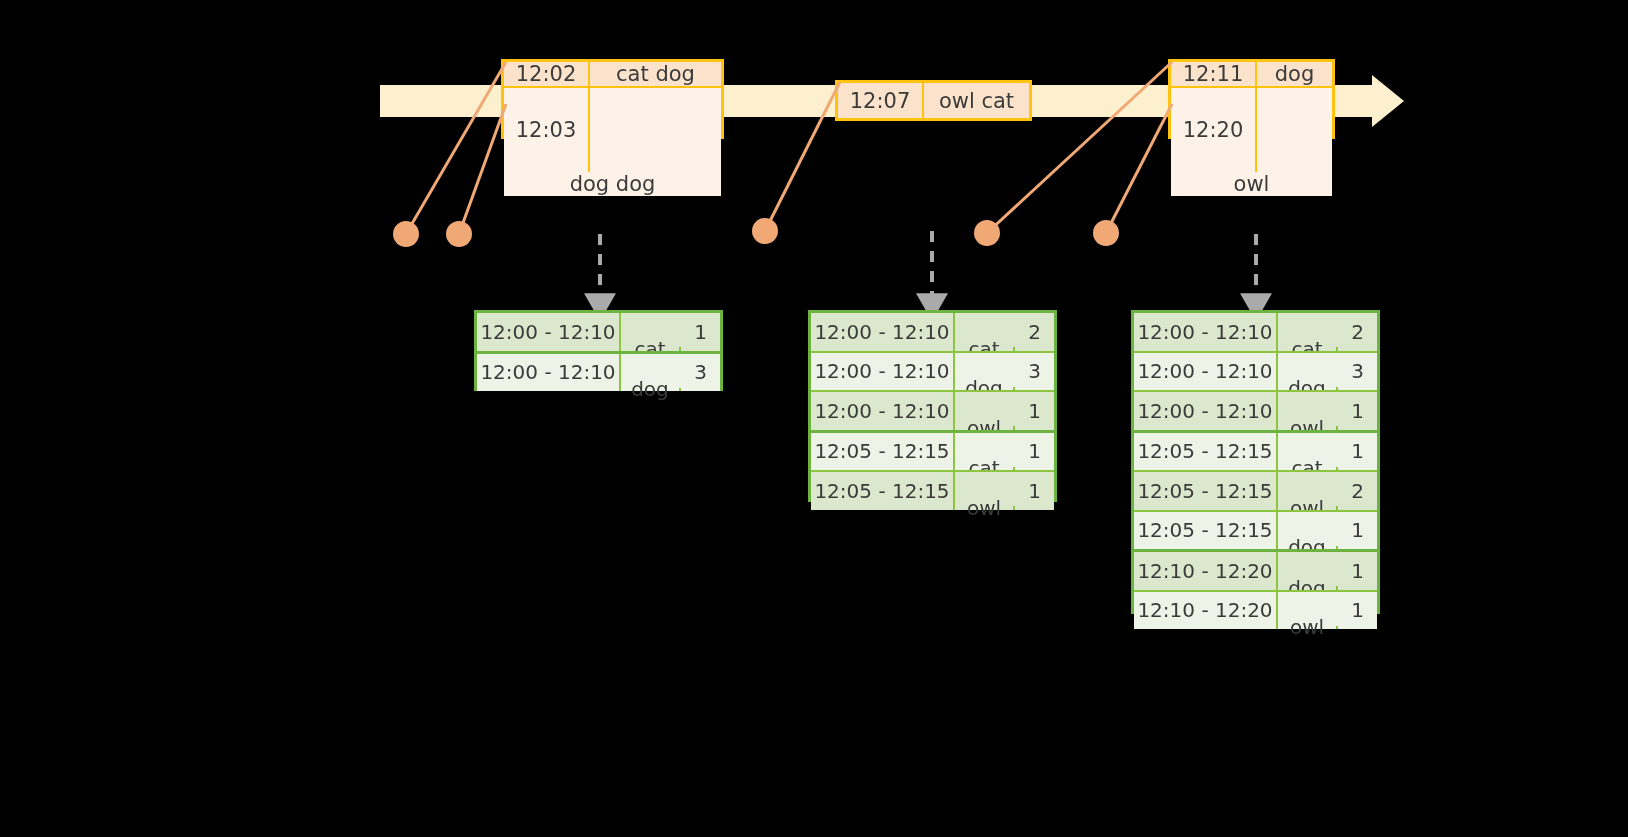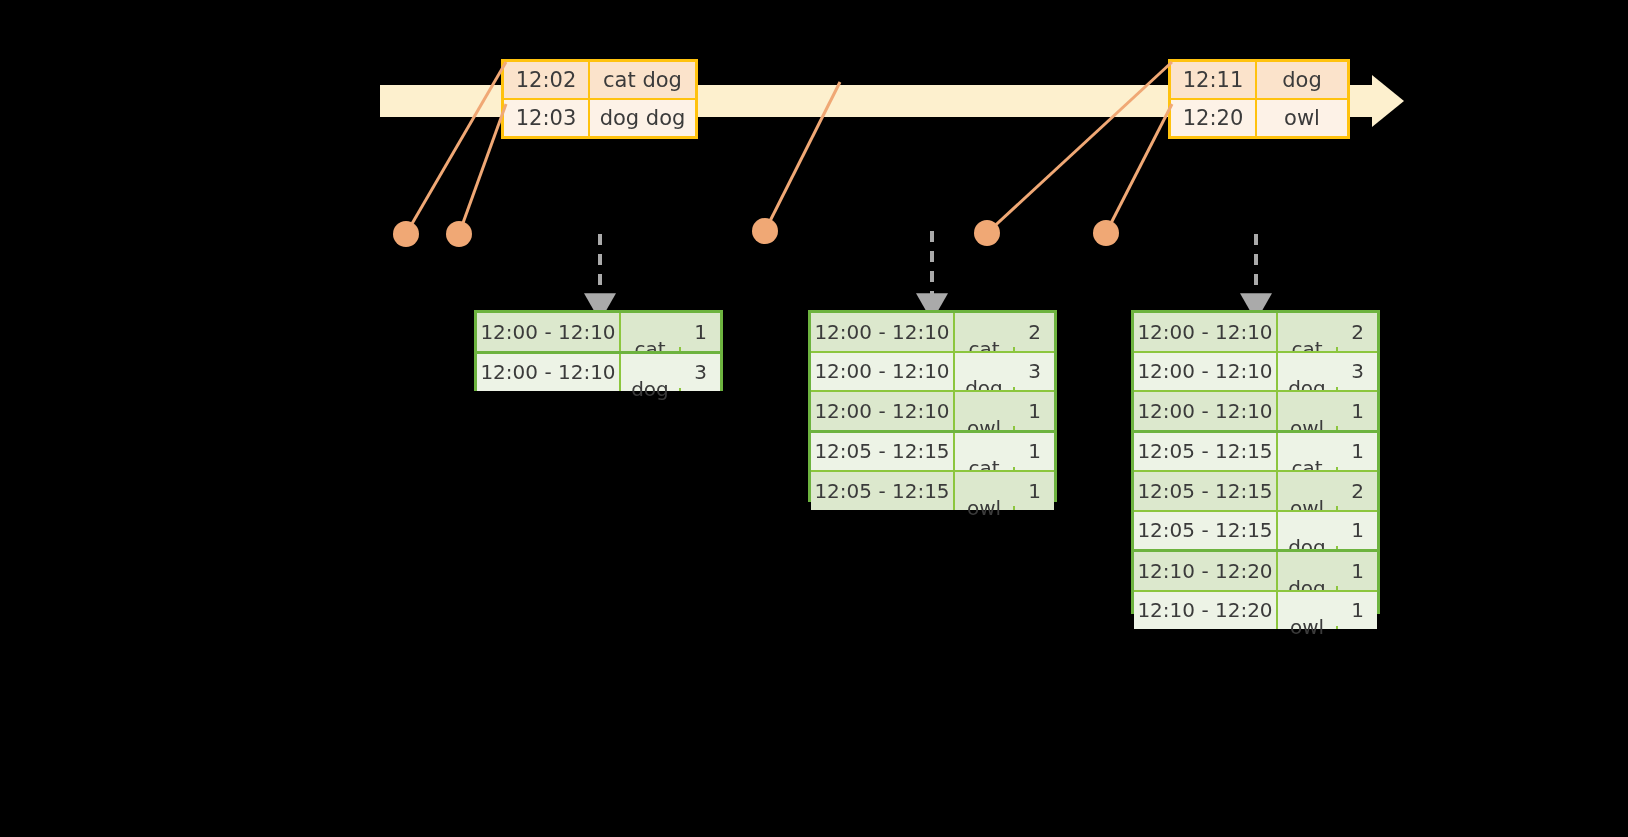--- a/index.html
+++ b/index.html
@@ -51,21 +51,21 @@
     background: #FDEBD6;
   }
   .event-row {
     display: flex;
     flex: 1 1 auto;
   }
   .event-row + .event-row {
     border-top: 2px solid #FFC20E;
   }
   .event-row.shade-a { background: #FBE3CB; }
-  .event-row.shade-b { background: #FDF2E7; }
+  .event-row.shade-b { background: #FDF2E7; flex-direction: column; }
   .event-cell {
     display: flex;
     align-items: center;
     justify-content: center;
     font-size: 21px;
     color: #3b3b3b;
     white-space: nowrap;
   }
   .event-cell.time {
     width: 84px;
@@ -119,33 +119,39 @@
   }
 </style>
 </head>
 <body>
 
 <div id="stage">
 
   <div class="timeline-bar" style="left:380px; top:85px; width:1000px; height:32px;"></div>
   <div class="timeline-arrowhead" style="left:1372px; top:75px;"></div>
 
-  <div class="event-box" style="left:501px; top:59px; width:197px; height:80px;">
+  <div class="event-box" style="left:501px; top:59px; width:223px; height:80px;">
     <div class="event-row shade-a">
       <div class="event-cell time">12:02</div>
       <div class="event-cell words">cat dog</div>
     </div>
     <div class="event-row shade-b">
       <div class="event-cell time">12:03</div>
       <div class="event-cell words">dog dog</div>
     </div>
   </div>
 
-
-  <div class="event-box" style="left:1168px; top:59px; width:182px; height:80px;">
+  <div class="event-box" style="left:835px; top:80px; width:197px; height:41px;">
+    <div class="event-row shade-a">
+      <div class="event-cell time">12:07</div>
+      <div class="event-cell words">owl cat</div>
+    </div>
+  </div>
+
+  <div class="event-box" style="left:1168px; top:59px; width:167px; height:80px;">
     <div class="event-row shade-a">
       <div class="event-cell time">12:11</div>
       <div class="event-cell words">dog</div>
     </div>
     <div class="event-row shade-b">
       <div class="event-cell time">12:20</div>
       <div class="event-cell words">owl</div>
     </div>
   </div>
 

